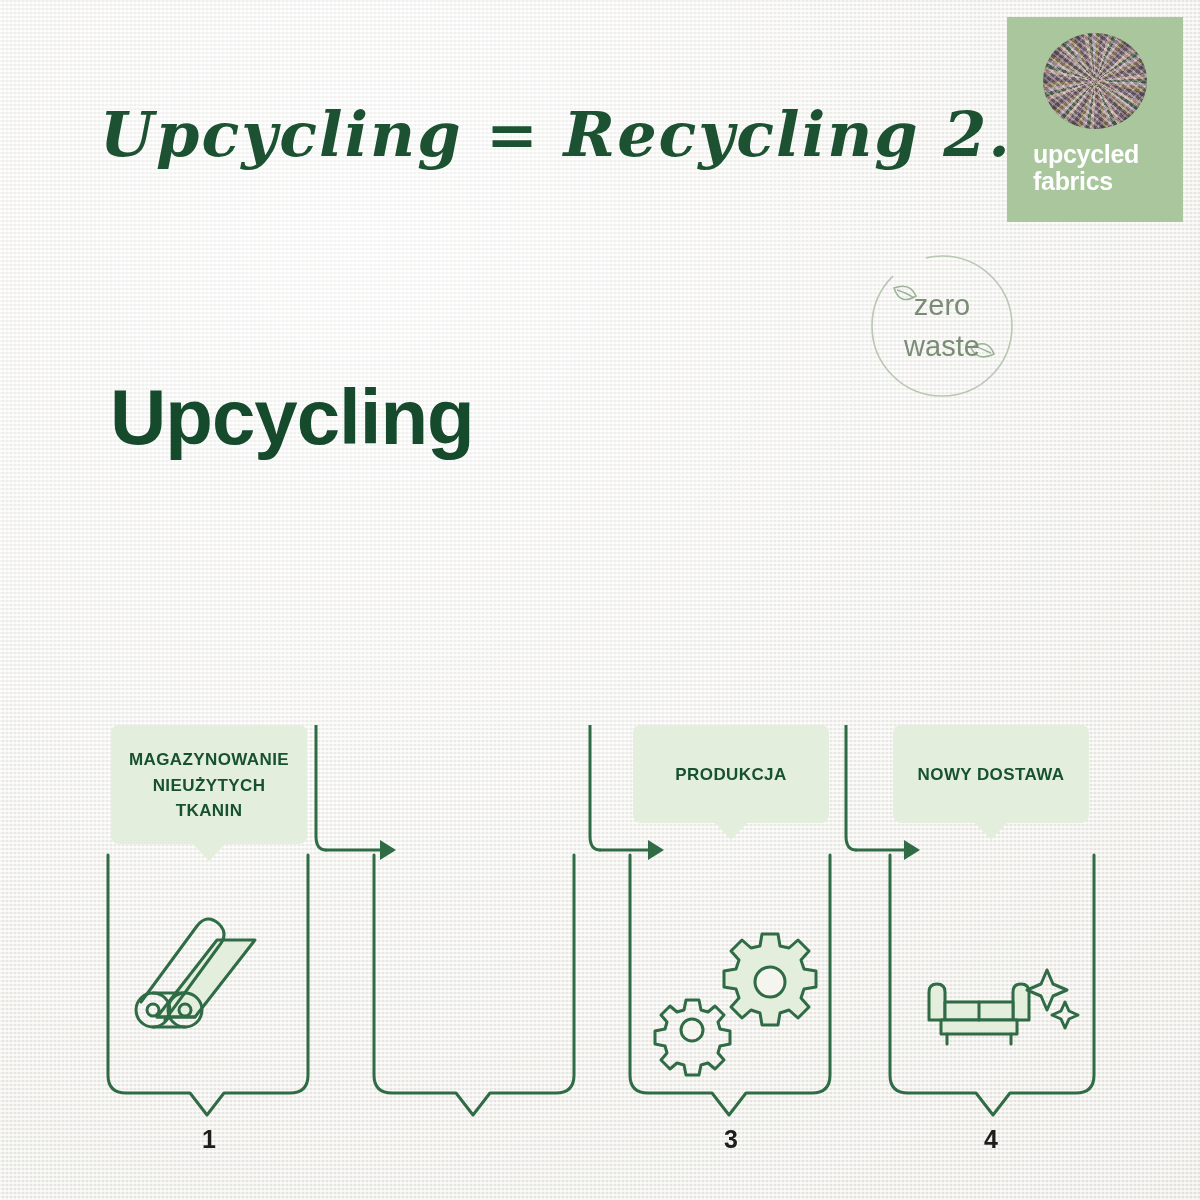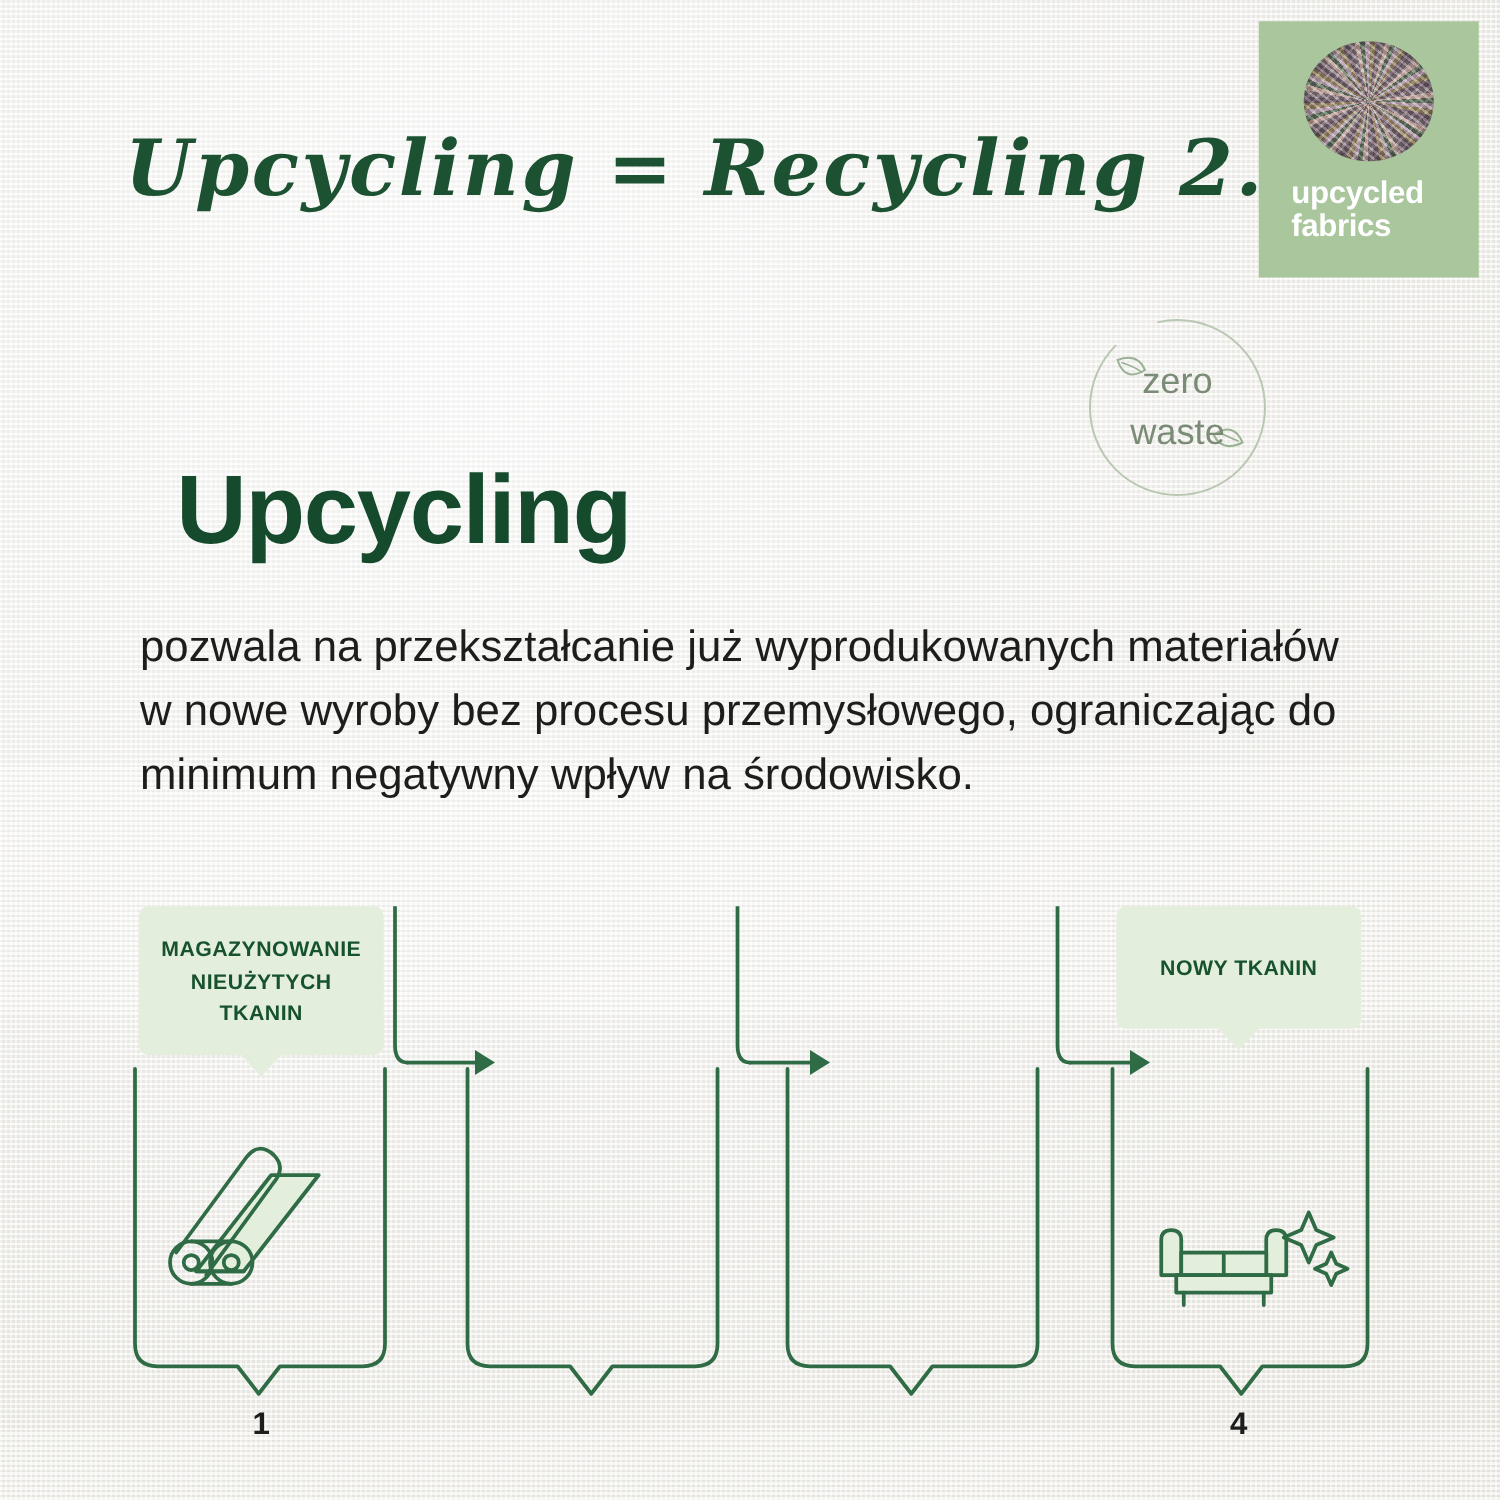--- a/index.html
+++ b/index.html
@@ -110,26 +110,25 @@
     color: #7b8c76;
     font-size: 29px;
     line-height: 1.42;
     font-weight: 400;
   }
 
   
   #main-heading {
     position: absolute;
     left: 110px;
-    top: 310px;
+    top: 320px;
     font-size: 78px;
     font-weight: 700;
     color: #154a2c;
     letter-spacing: -1px;
-    margin-left: 31px;
   }
 
   
   #lead-paragraph {
     position: absolute;
     left: 112px;
     top: 458px;
     width: 960px;
     font-size: 35px;
     line-height: 1.45;
@@ -230,21 +229,20 @@
       <path d="M129 103 q-10 -4 -17 -8" fill="none" stroke="#9bb295" stroke-width="1.4"></path>
     </svg>
     <div class="stamp-text">
       <span>zero</span>
       <span>waste</span>
     </div>
   </div>
 
   <h1 id="main-heading">Upcycling</h1>
 
-  <p id="lead-paragraph">pozwala na przekształcanie już wyprodukowanych materiałów w nowe wyroby bez procesu przemysłowego, ograniczając do minimum negatywny wpływ na środowisko.</p>
 
   <div id="steps">
 
     <svg id="connectors" viewBox="0 0 1200 440">
 
       <path d="M108 130 L108 350 q0 18 18 18 L190 368 L207 390 L224 368 L290 368 q18 0 18 -18 L308 130" fill="none" stroke="#2f6b45" stroke-width="3" stroke-linecap="round" stroke-linejoin="round"></path>
 
       <path d="M374 130 L374 350 q0 18 18 18 L456 368 L473 390 L490 368 L556 368 q18 0 18 -18 L574 130" fill="none" stroke="#2f6b45" stroke-width="3" stroke-linecap="round" stroke-linejoin="round"></path>
 
       <path d="M630 130 L630 350 q0 18 18 18 L712 368 L729 390 L746 368 L812 368 q18 0 18 -18 L830 130" fill="none" stroke="#2f6b45" stroke-width="3" stroke-linecap="round" stroke-linejoin="round"></path>
@@ -278,23 +276,37 @@
             <path d="M56 141 L88 141"></path>
             <path d="M56 175 L88 175"></path>
             <path d="M98 165 L60 165"></path>
           </g>
         </svg>
       </div>
       <div class="step-num">1</div>
     </div>
 
 
+    <div class="step" style="left:602px">
+      <div class="step-label">PRODUKCJA</div>
+      <div class="step-body">
+        <svg width="224" height="244" viewBox="0 0 224 244">
+          <g fill="none" stroke="#2f6b45" stroke-width="3" stroke-linejoin="round" stroke-linecap="round">
+            <path d="M132 96 l9 -2 l2 -12 l16 0 l2 12 l9 2 l9 -8 l11 11 l-8 9 l3 9 l12 2 l0 16 l-12 2 l-3 9 l8 9 l-11 11 l-9 -8 l-9 3 l-2 12 l-16 0 l-2 -12 l-9 -3 l-9 8 l-11 -11 l8 -9 l-3 -9 l-12 -2 l0 -16 l12 -2 l3 -9 l-8 -9 l11 -11 z" fill="#e4eedd"></path>
+            <circle cx="151" cy="130" r="15" fill="#f5f4ef"></circle>
+            <path d="M58 160 l7 -2 l2 -10 l13 0 l2 10 l7 2 l7 -6 l9 9 l-6 7 l2 7 l10 2 l0 13 l-10 2 l-2 7 l6 7 l-9 9 l-7 -6 l-7 2 l-2 10 l-13 0 l-2 -10 l-7 -2 l-7 6 l-9 -9 l6 -7 l-2 -7 l-10 -2 l0 -13 l10 -2 l2 -7 l-6 -7 l9 -9 z"></path>
+            <circle cx="73" cy="178" r="11" fill="#f5f4ef"></circle>
+          </g>
+        </svg>
+      </div>
+      <div class="step-num">3</div>
+    </div>
 
     <div class="step" style="left:862px">
-      <div class="step-label">NOWY TKANIN</div>
+      <div class="step-label">NOWY DOSTAWA</div>
       <div class="step-body">
         <svg width="224" height="244" viewBox="0 0 224 244">
           <g fill="none" stroke="#2f6b45" stroke-width="3" stroke-linejoin="round" stroke-linecap="round">
             <path d="M50 140 q0 -8 8 -8 q8 0 8 8 L66 168 L50 168 Z" fill="#e4eedd"></path>
             <path d="M150 140 q0 -8 -8 -8 q-8 0 -8 8 L134 168 L150 168 Z" fill="#e4eedd"></path>
             <path d="M66 150 L134 150 L134 168 L66 168 Z" fill="#e4eedd"></path>
             <path d="M62 168 L138 168 L138 182 L62 182 Z" fill="#e4eedd"></path>
             <path d="M100 150 L100 168"></path>
             <path d="M68 182 L68 192"></path>
             <path d="M132 182 L132 192"></path>

